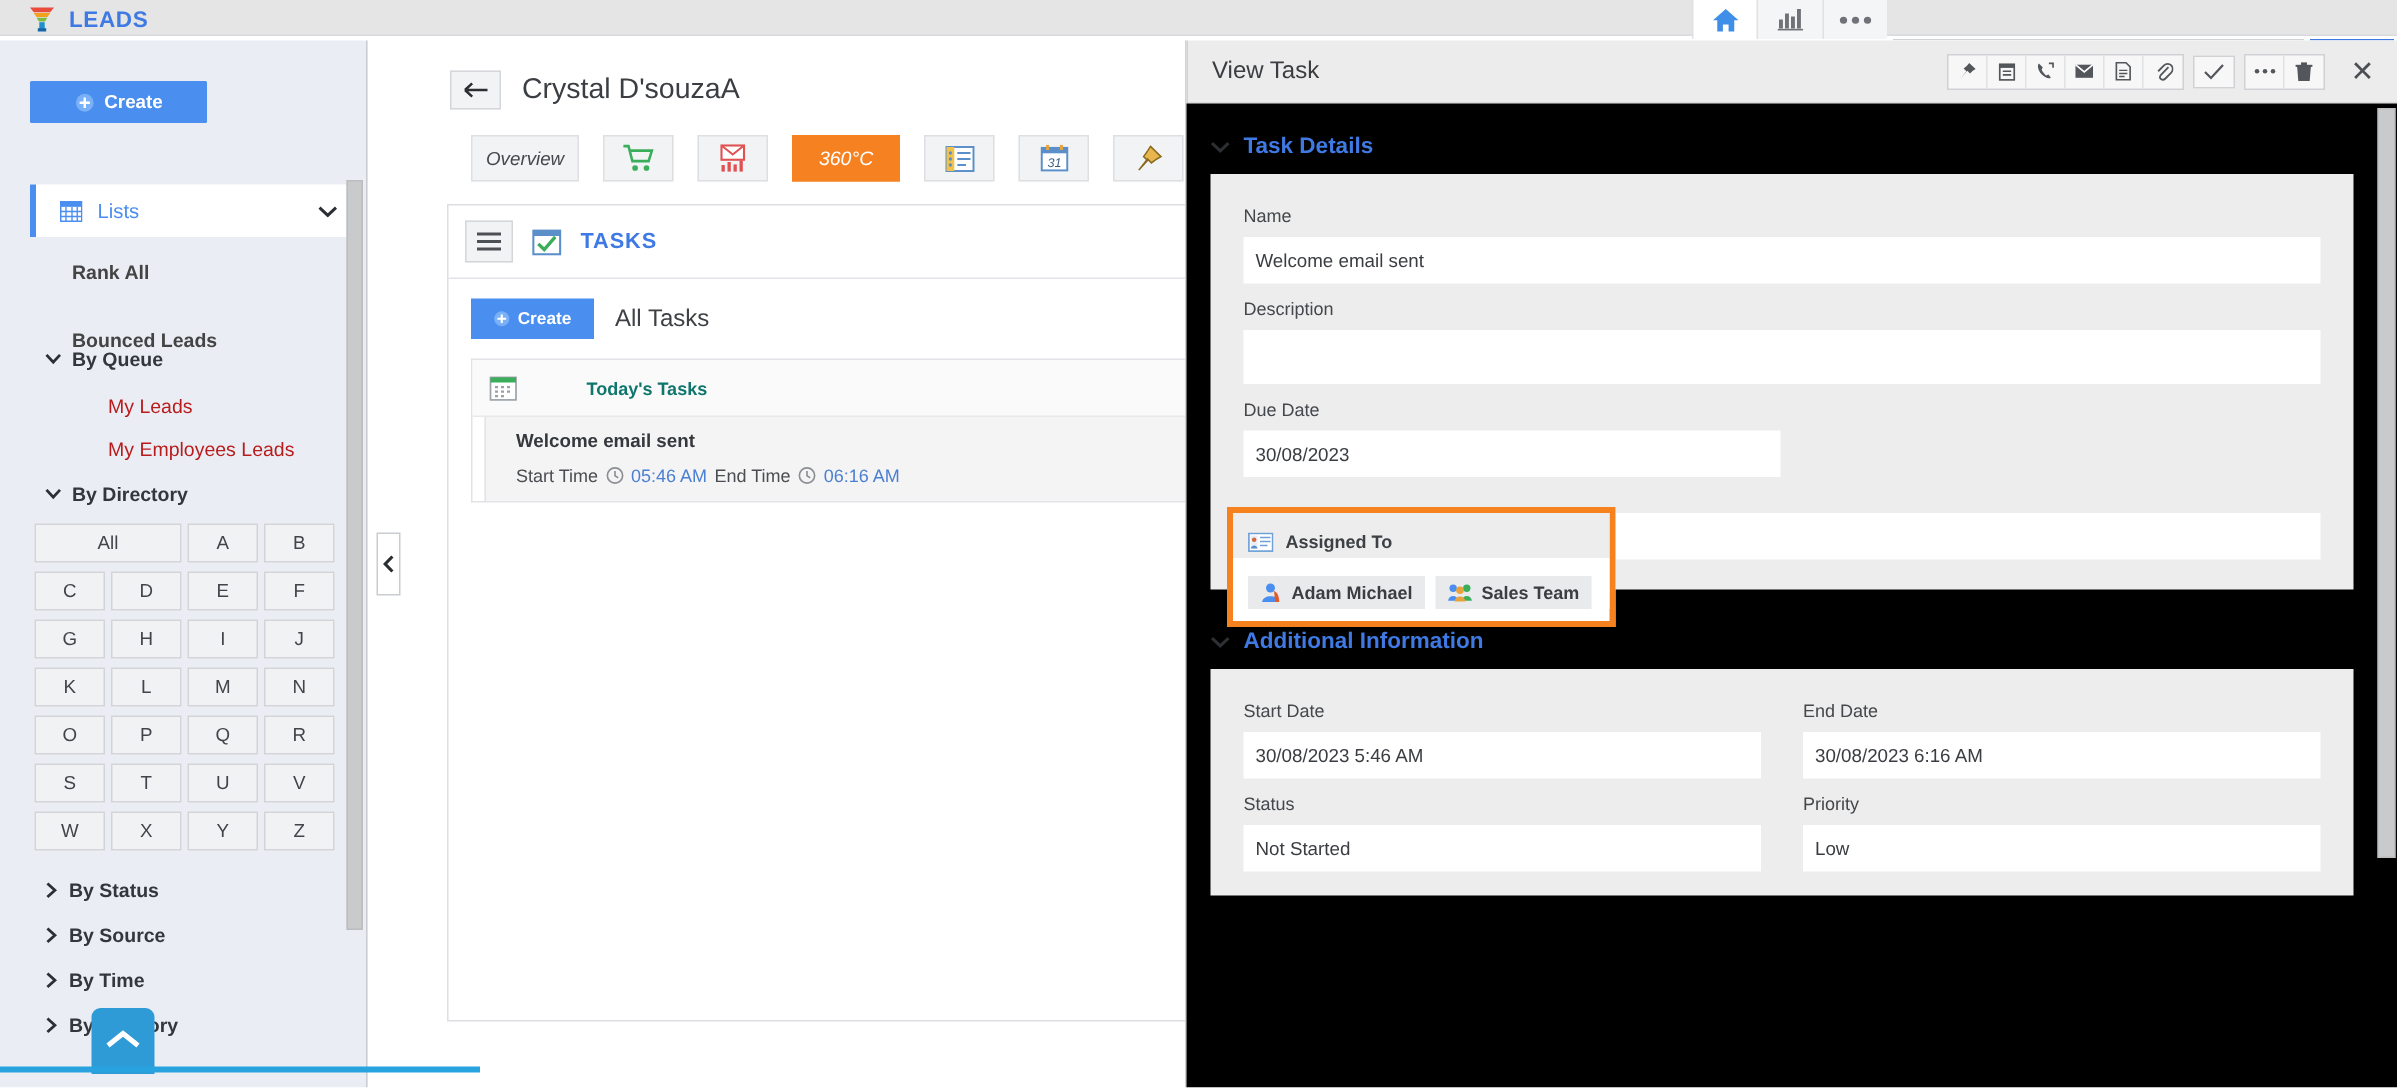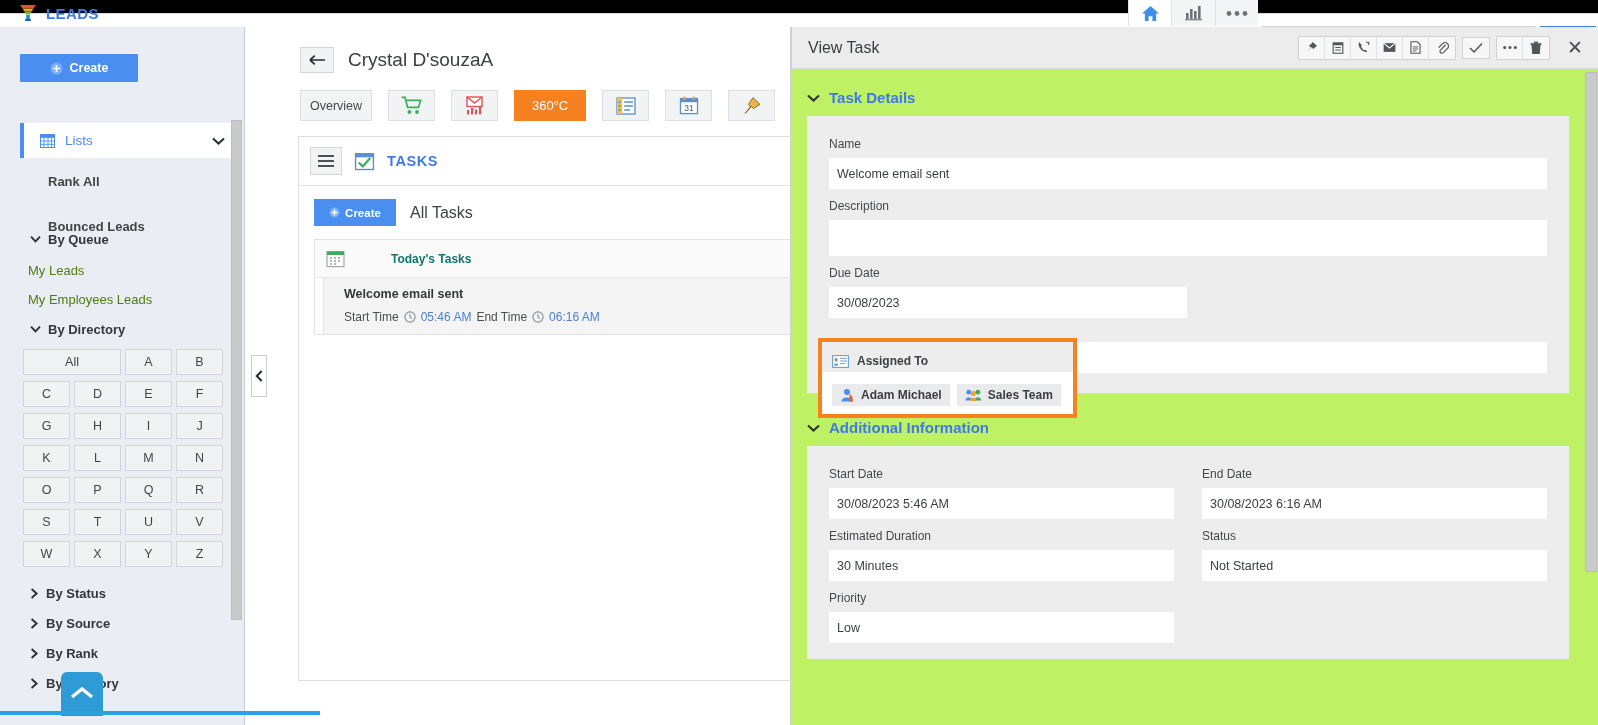--- a/index.html
+++ b/index.html
@@ -8,22 +8,22 @@
     margin: 0; padding: 0;
     width: 1598px; height: 725px;
     overflow: hidden;
     font-family: "Liberation Sans", sans-serif;
     background: #ffffff;
   }
   #root { position: relative; width: 1598px; height: 725px; background: #fff; }
 
   
   .topbar {
-    position: absolute; left: 0; top: 0; width: 1598px; height: 14px;
-    background: #000000; border-bottom: 1px solid #d8dade;
+    position: absolute; left: 0; top: 0; width: 1598px; height: 24px;
+    background: #e5e5e5; border-bottom: 1px solid #d8dade;
   }
   .logo-wrap {
     position: absolute; left: 18px; top: 0; height: 26px;
     display: flex; align-items: center; gap: 8px;
   }
   .funnel { width: 20px; height: 20px; display:block; }
   .logo-text {
     font-size: 15px; font-weight: bold; color: #3f7ae4; letter-spacing: .4px;
   }
   .hdr-right {
@@ -73,21 +73,21 @@
   .lists-label { font-size: 13.5px; color: #4a8ef0; margin-left: 10px; flex: 1; }
   .side-scroll {
     position: absolute; left: 231px; top: 93px; width: 11px; height: 500px;
     background: #c9cacc; border: 1px solid #bcbdbf; cursor: pointer;
   }
   .side-item {
     position: absolute; left: 0; width: 215px; height: 28px;
     display: flex; align-items: center; font-size: 13px; cursor: pointer;
   }
   .side-item.child { padding-left: 48px; color: #444; font-weight: bold; }
-  .side-item.childl { padding-left: 28px; color: #4d7c0f; }
+  .side-item.childl { padding-left: 72px; color: #b91c1c; }
   .side-item.group { padding-left: 30px; color: #33373c; font-weight: bold; gap: 7px;}
   .alpha-grid {
     position: absolute; left: 23px; top: 322px; width: 200px;
     display: grid; grid-template-columns: repeat(4, 1fr); gap: 6px 4px;
   }
   .alpha {
     height: 26px; background: #f1f2f3; border: 1px solid #d2d4d7;
     display: flex; align-items: center; justify-content: center;
     font-size: 12.5px; color: #41454a; cursor: pointer;
   }
@@ -118,21 +118,21 @@
   }
   .rec-title-row {
     position: absolute; left: 33px; top: 20px; display: flex; align-items: center; gap: 14px;
   }
   .back-btn {
     width: 34px; height: 26px; background: #f2f3f4; border: 1px solid #d4d6d9;
     display: flex; align-items: center; justify-content: center;
     font-size: 15px; color: #2b2e32; cursor: pointer;
   }
   .rec-title { font-size: 19px; color: #3b3e42; }
-  .tabs { position: absolute; left: 33px; top: 63px; display: flex; gap: 16px; }
+  .tabs { position: absolute; left: 47px; top: 63px; display: flex; gap: 16px; font-style: italic; }
   .tab {
     height: 31px; min-width: 47px; background: #f2f3f4; border: 1px solid #dddfe2;
     display: flex; align-items: center; justify-content: center;
     font-size: 12.5px; color: #45484c; cursor: pointer; padding: 0 9px;
   }
   .tab.t360 { background: #f68121; color: #fff; font-size: 13px; font-weight: 500; min-width: 72px; border-color:#f68121;}
   .tab.active { background: #fff; border-top: 3px solid #28a3e5; border-bottom-color: #fff; }
   .panel-card {
     position: absolute; left: 31px; top: 109px; width: 1020px; height: 545px;
     background: #fff; border: 1px solid #dcdee1;
@@ -181,21 +181,21 @@
   .tp-title { font-size: 16px; color: #3a3d41; flex: 1; }
   .tp-tools { display: flex; align-items: center; gap: 6px; }
   .tgrp { display: flex; border: 1px solid #cfd1d4; background: #f7f7f7; }
   .tbtn {
     width: 26px; height: 22px; display: flex; align-items: center; justify-content: center;
     border-right: 1px solid #e0e2e4; cursor: pointer; color: #53565a; font-size: 12px;
   }
   .tbtn:last-child { border-right: none; }
   .tbtn.solo { border: 1px solid #cfd1d4; background: #f7f7f7; width: 28px; }
   .tp-close { margin-left: 6px; font-size: 19px; color: #4c4f53; cursor: pointer; padding: 0 5px;}
-  .tp-body { position: absolute; left: 0; top: 42px; width: 808px; height: 656px; overflow: hidden; background: #bef264;}
+  .tp-body { position: absolute; left: 0; top: 42px; width: 808px; height: 656px; overflow: hidden; background: #000000;}
   .sec-head {
     display: flex; align-items: center; gap: 9px; padding: 20px 0 10px 16px;
   }
   .sec-title { font-size: 15px; font-weight: bold; color: #3f7ae4; }
   .sec-chev { color: #2c2f33; font-size: 12px; }
   .fieldbox { margin: 0 30px 0 16px; background: #ededed; padding: 11px 22px 16px 22px; }
   .flabel { font-size: 12px; color: #44474b; margin: 10px 0 7px 0; font-weight: 500;}
   .finput {
     background: #fff; border: none; width: 100%; height: 31px;
     font-size: 12.5px; color: #3a3d41; padding: 0 8px; display: flex; align-items: center;
@@ -364,21 +364,21 @@
     <div class="side-item group" style="top:582px">
       <svg width="9" height="11" viewBox="0 0 9 11">
         <path d="M1.6 1 L6.6 5.5 L1.6 10" stroke="#2c2f33" stroke-width="1.9" fill="none"></path>
       </svg>
       <span>By Source</span>
     </div>
     <div class="side-item group" style="top:612px">
       <svg width="9" height="11" viewBox="0 0 9 11">
         <path d="M1.6 1 L6.6 5.5 L1.6 10" stroke="#2c2f33" stroke-width="1.9" fill="none"></path>
       </svg>
-      <span>By Rank</span>
+      <span>By Time</span>
     </div>
     <div class="side-item group" style="top:642px">
       <svg width="9" height="11" viewBox="0 0 9 11">
         <path d="M1.6 1 L6.6 5.5 L1.6 10" stroke="#2c2f33" stroke-width="1.9" fill="none"></path>
       </svg>
       <span>By Territory</span>
     </div>
   </div>
 
   <div class="scroll-top">
@@ -617,24 +617,20 @@
         <div class="grid2">
           <div>
             <div class="flabel">Start Date</div>
             <div class="finput">30/08/2023 5:46 AM</div>
           </div>
           <div>
             <div class="flabel">End Date</div>
             <div class="finput">30/08/2023 6:16 AM</div>
           </div>
           <div>
-            <div class="flabel">Estimated Duration</div>
-            <div class="finput">30 Minutes</div>
-          </div>
-          <div>
             <div class="flabel">Status</div>
             <div class="finput">Not Started</div>
           </div>
           <div>
             <div class="flabel">Priority</div>
             <div class="finput">Low</div>
           </div>
         </div>
       </div>
     </div>

